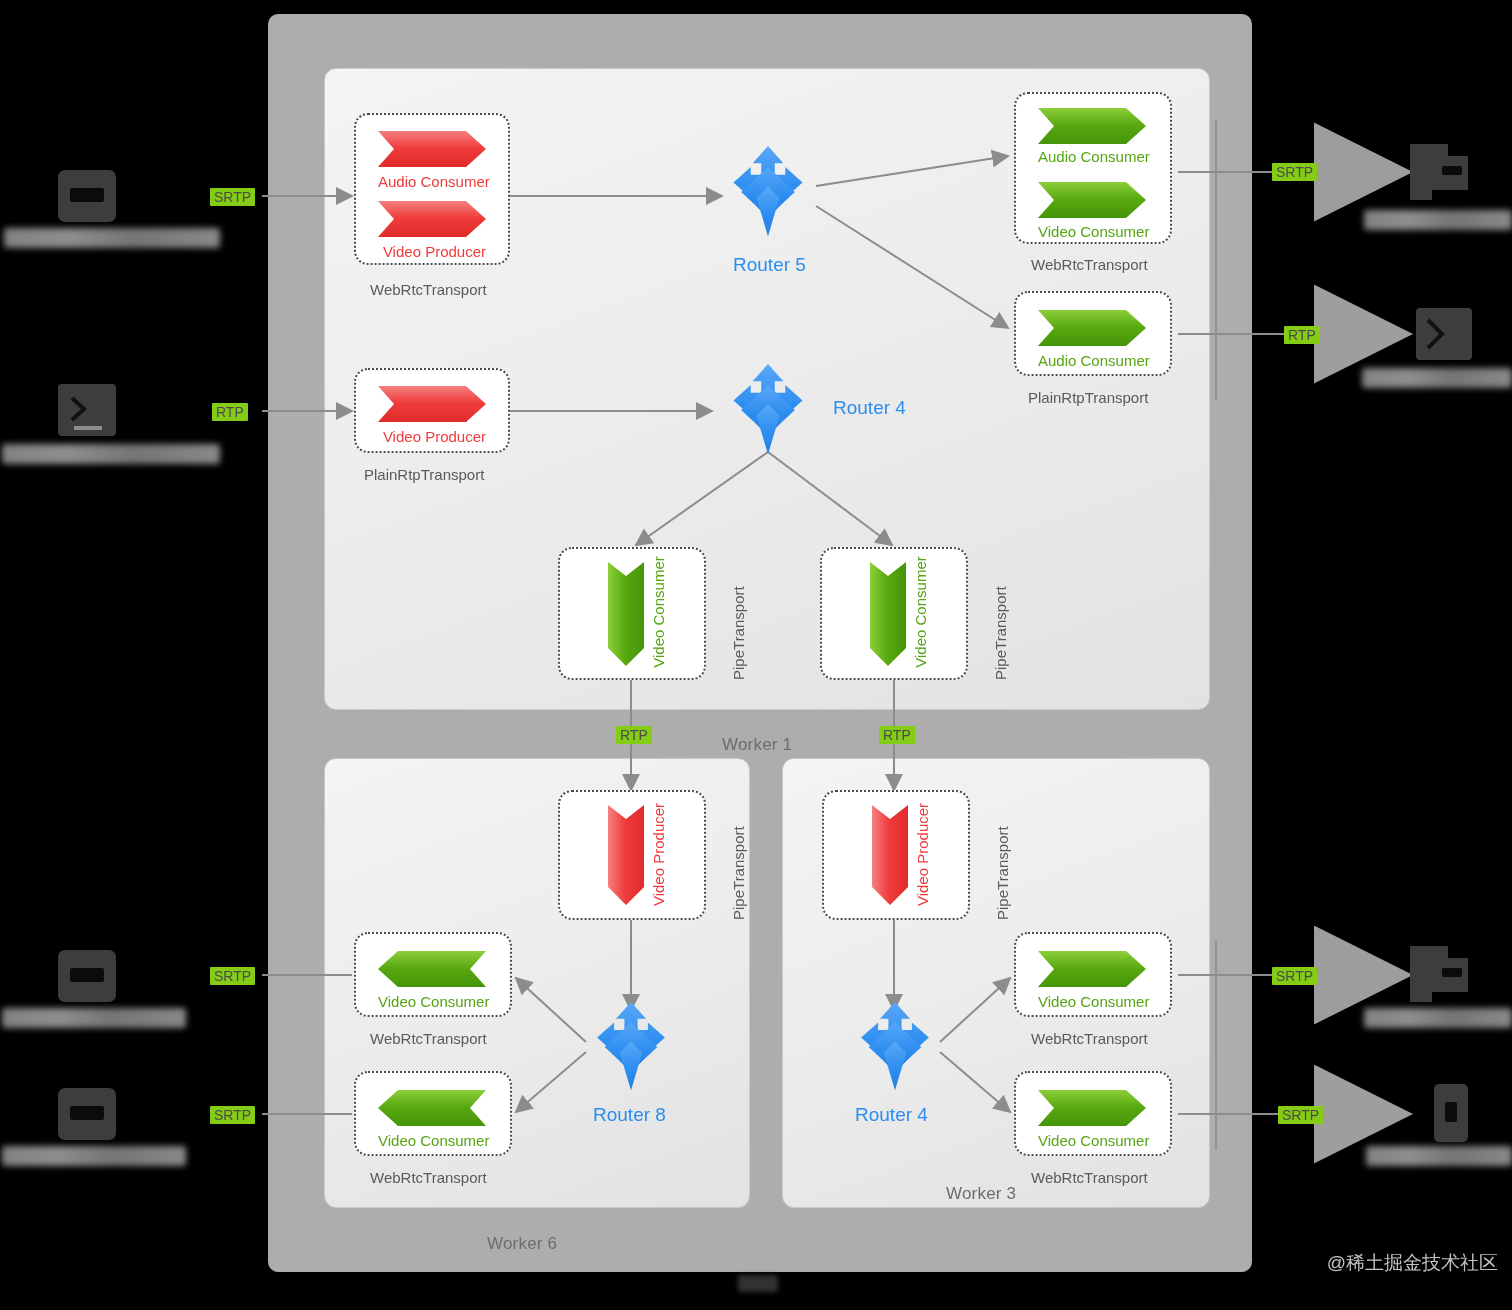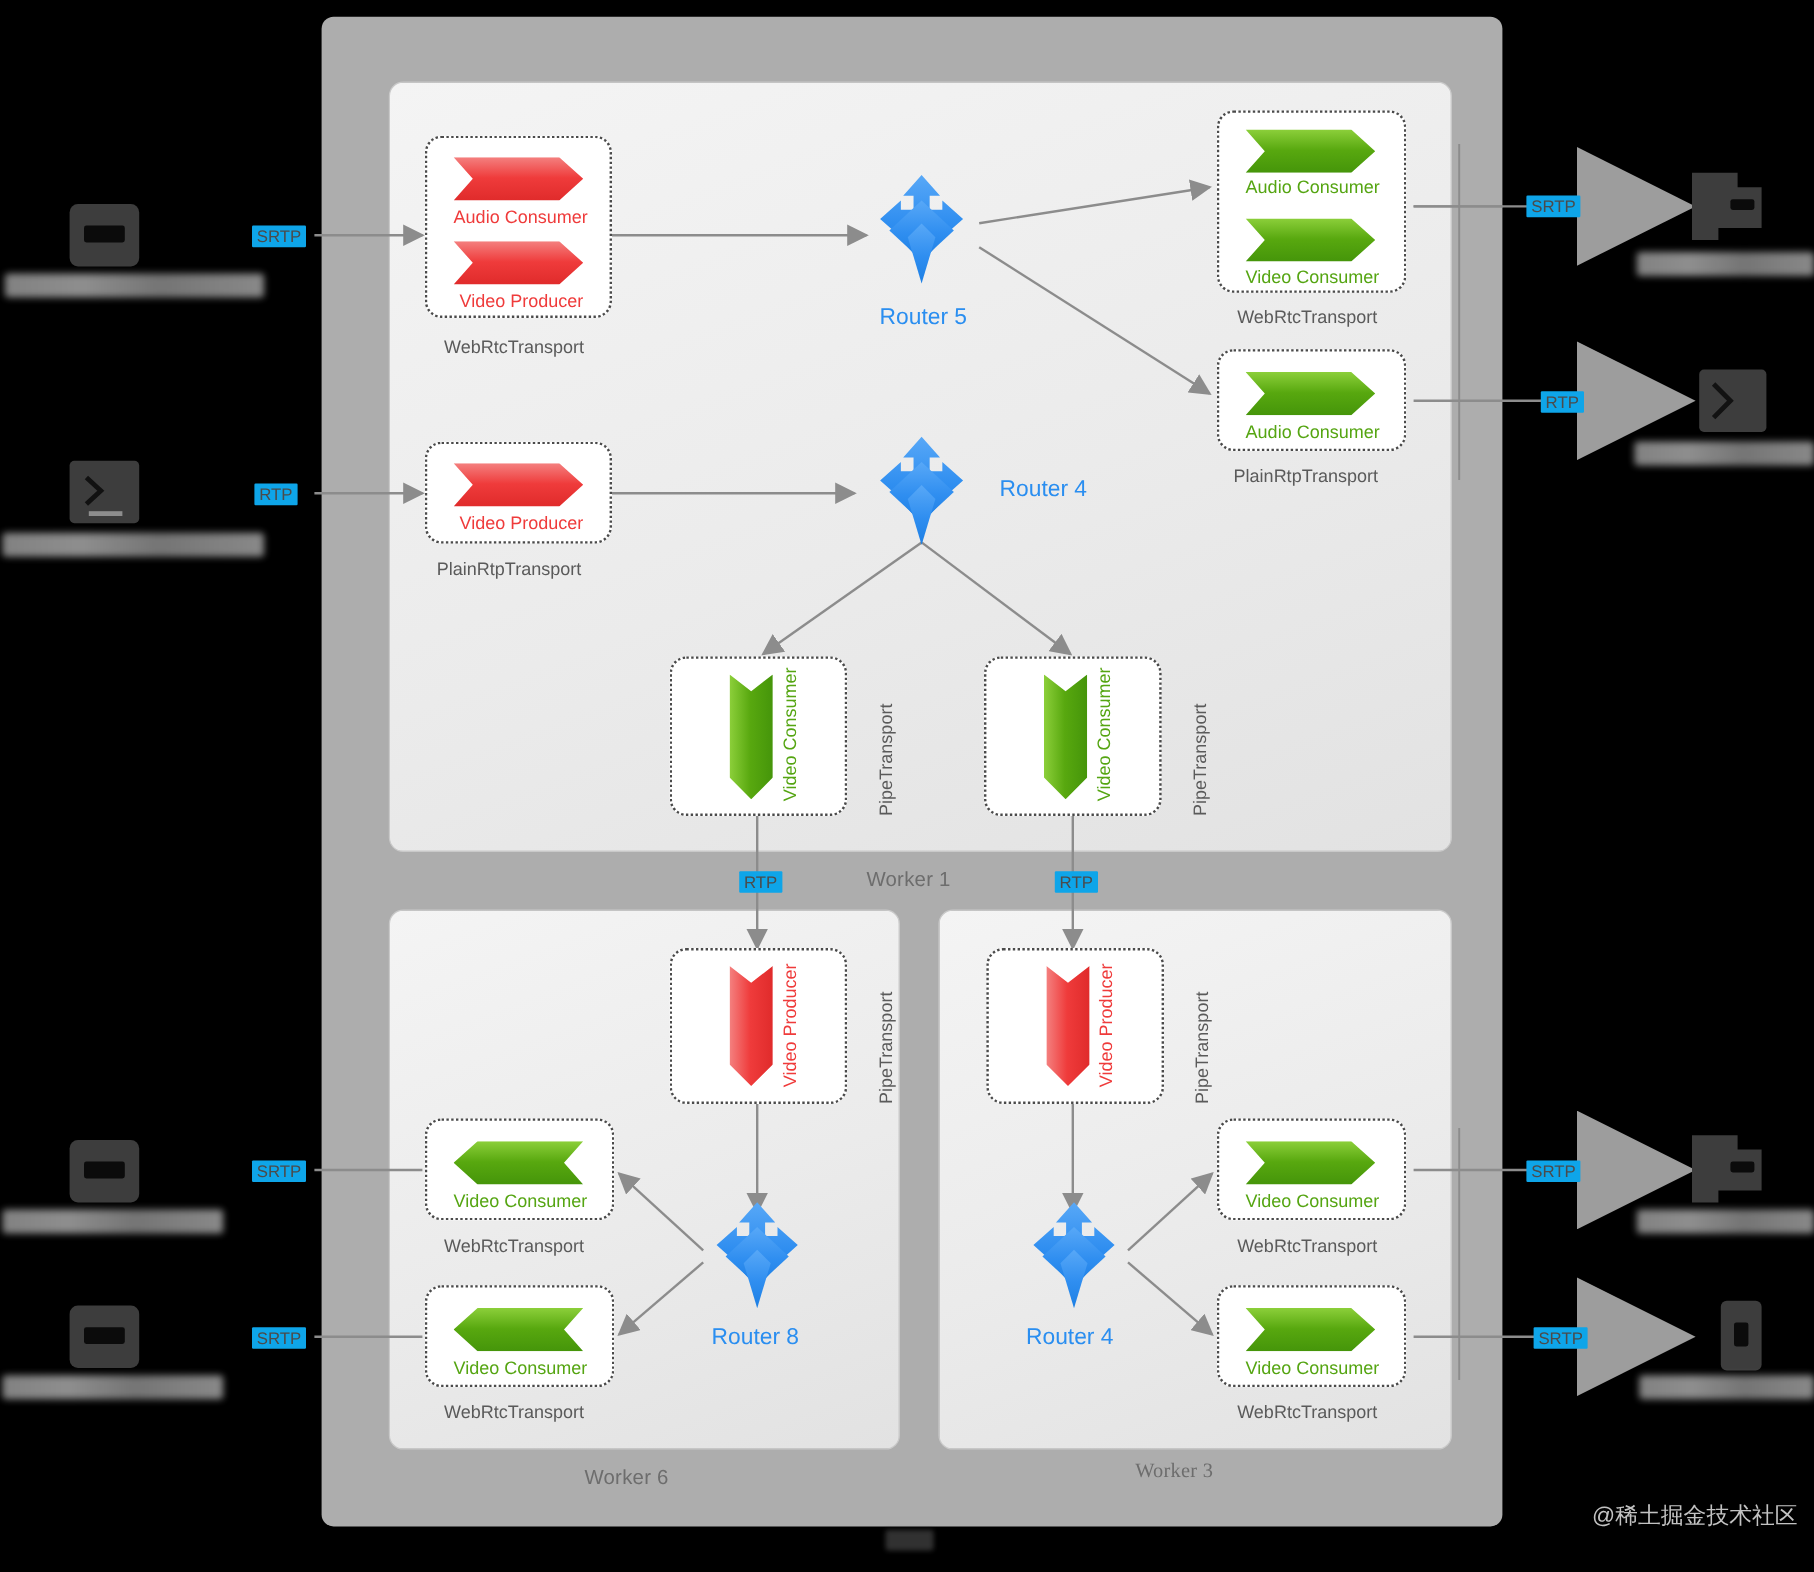--- a/index.html
+++ b/index.html
@@ -15,25 +15,25 @@
   }
   .worker-panel{
     position:absolute;background:linear-gradient(160deg,#f4f4f4 0%,#ebebeb 55%,#e2e2e2 100%);
     border-radius:12px;border:1px solid #c9c9c9;
   }
   #worker1{left:324px;top:68px;width:884px;height:640px;}
   #worker2{left:324px;top:758px;width:424px;height:448px;}
   #worker3{left:782px;top:758px;width:426px;height:448px;}
 
   .worker-label{
-    position:absolute;color:#6d6d6d;font-size:17px;letter-spacing:.2px;white-space:nowrap;
+    position:absolute;color:#6d6d6d;font-size:17px;letter-spacing:.2px;white-space:nowrap;margin-top:12px;
   }
   #w1label{left:722px;top:723px;}
   #w2label{left:487px;top:1222px;}
-  #w3label{left:946px;top:1216px;font-family:Liberation Serif, serif;}
+  #w3label{left:946px;top:1172px;}
 
   .tiny-footer{
     position:absolute;left:738px;top:1275px;width:40px;height:17px;
     background:#3a3a3a;border-radius:2px;filter:blur(2.4px);opacity:.85;
   }
 
   
   .transport{
     position:absolute;background:#fff;border:2px dotted #4a4a4a;border-radius:14px;
     box-sizing:border-box;
@@ -57,21 +57,21 @@
 
   
   .router{position:absolute;}
   .router-label{position:absolute;color:#2a8ef0;font-size:19px;white-space:nowrap;}
 
   
   #wires{position:absolute;left:0;top:0;width:1512px;height:1310px;pointer-events:none;}
 
   
   .pill{
-    position:absolute;background:#0ea5e9;color:#4b4b4b;font-size:14px;
+    position:absolute;background:#84cc16;color:#4b4b4b;font-size:14px;
     padding:1px 4px;border-radius:1px;white-space:nowrap;line-height:16px;
   }
 
   
   .endpoint{position:absolute;}
   .ep-cap{
     position:absolute;height:20px;border-radius:3px;
     background:linear-gradient(90deg,#8d8d8d,#9a9a9a 30%,#7f7f7f 60%,#959595);
     filter:blur(3.2px);opacity:.92;
   }

